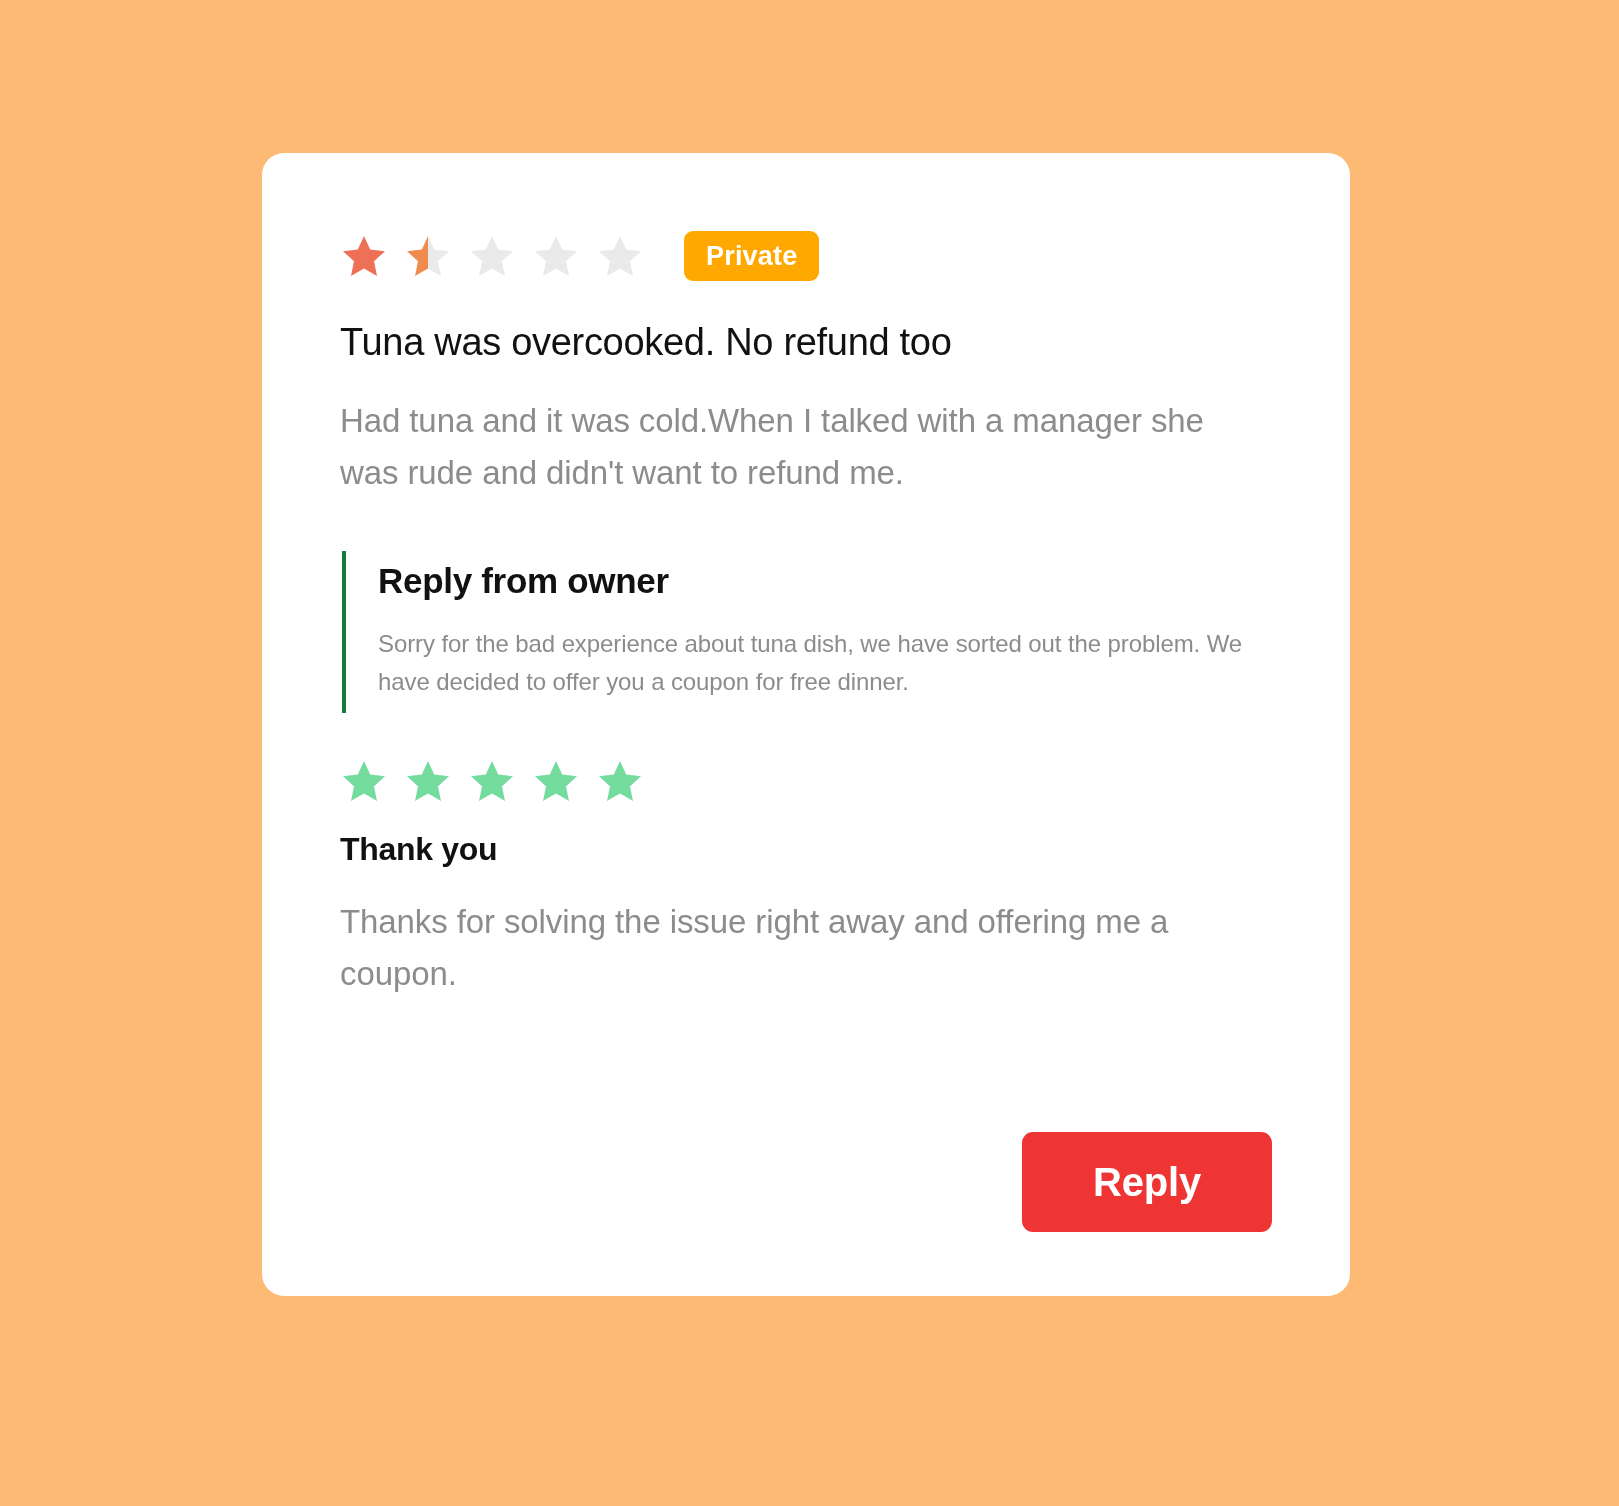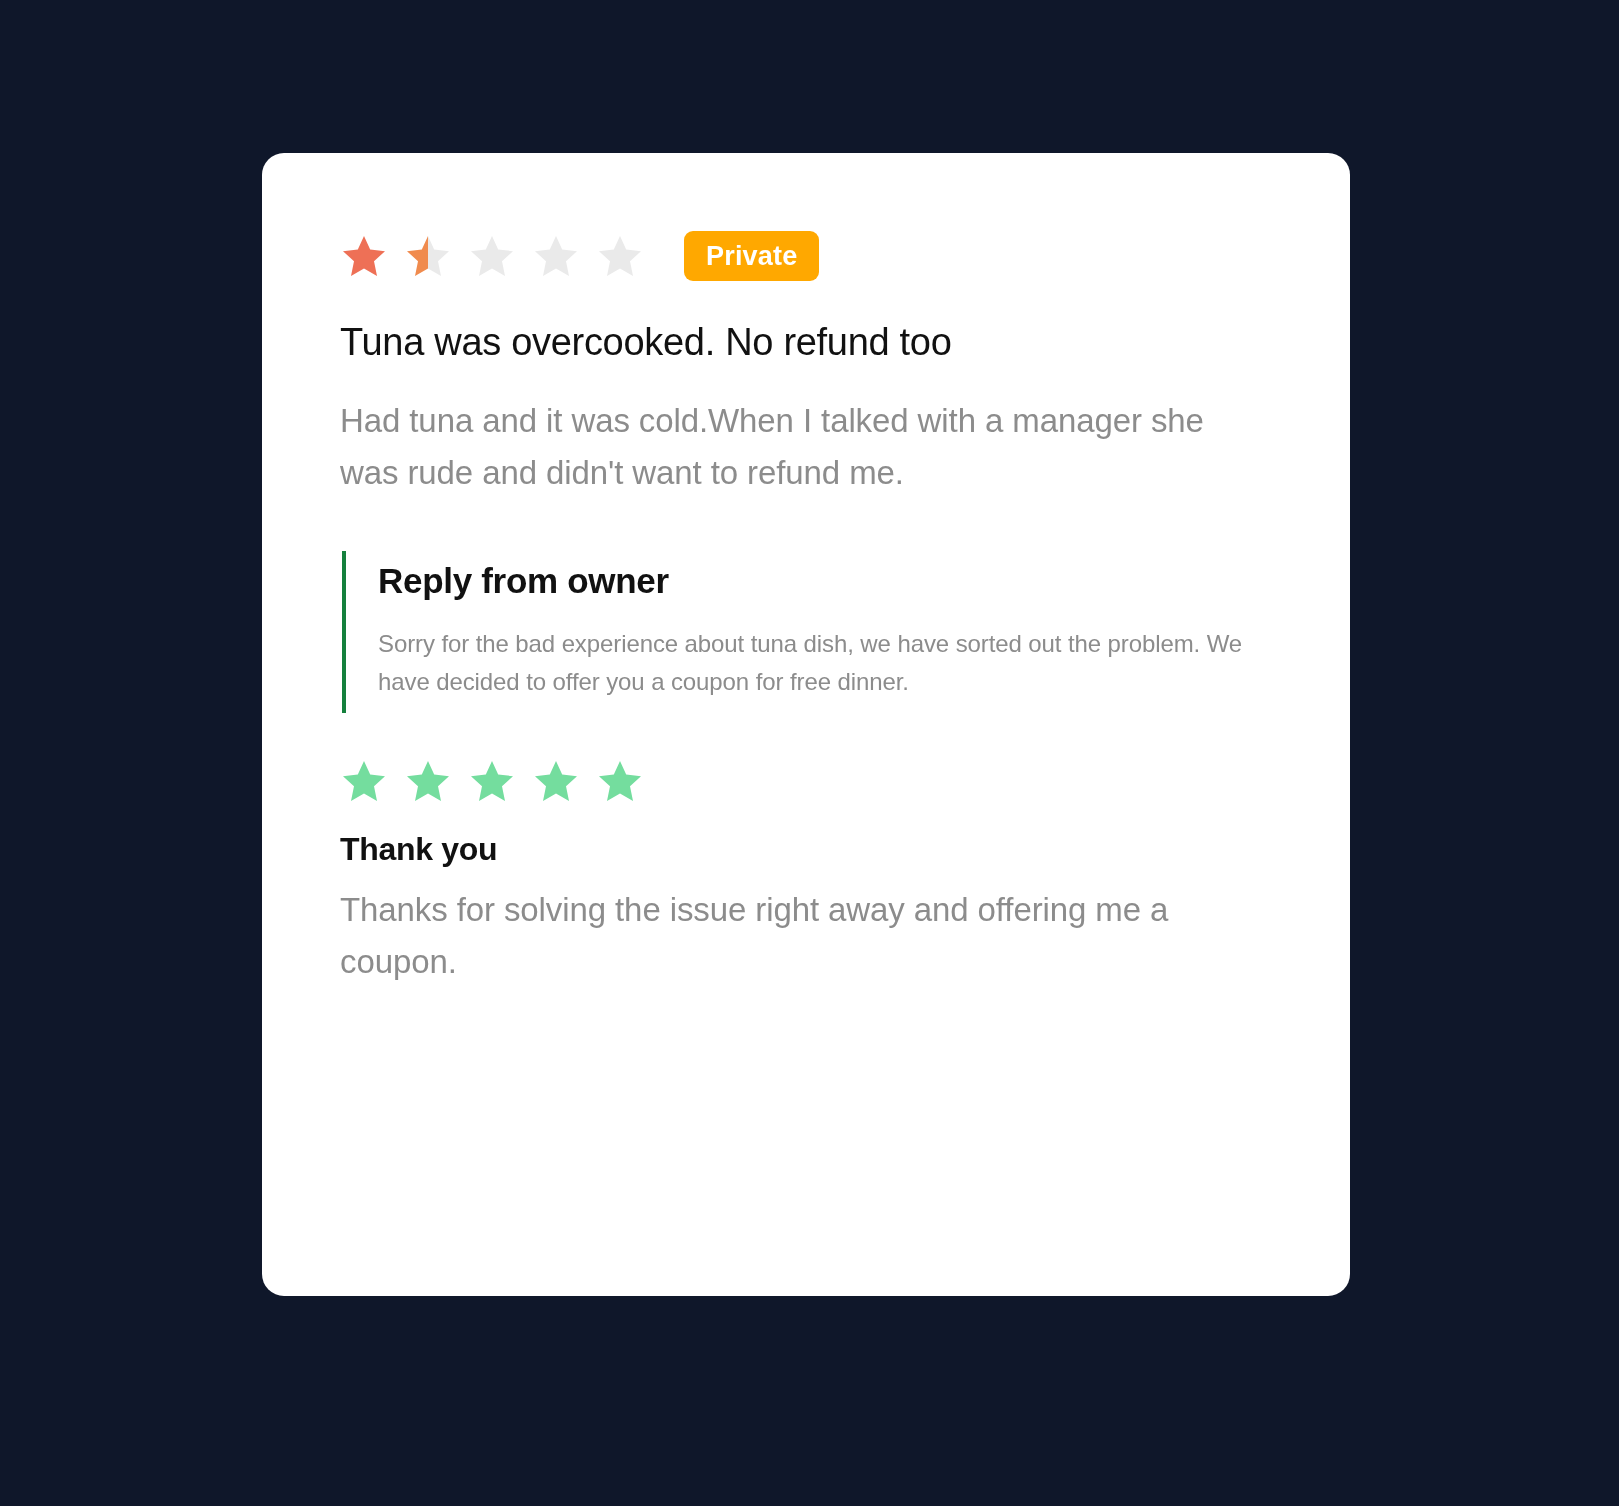--- a/index.html
+++ b/index.html
@@ -9,21 +9,21 @@
     height:1506px;
     background:#000000;
     font-family:"Liberation Sans", sans-serif;
     overflow:hidden;
   }
 
   #stage {
     position:relative;
     width:1619px;
     height:1506px;
-    background:#0f172a;
+    background:#fdba74;
   }
 
   
   .review-card {
     position:absolute;
     left:262px;
     top:153px;
     width:1088px;
     height:1143px;
     background:#ffffff;
@@ -114,21 +114,21 @@
     gap:16px;
   }
   .followup-title {
     margin-top:26px;
     font-size:32px;
     font-weight:bold;
     color:#111111;
     letter-spacing:-0.3px;
   }
   .followup-body {
-    margin-top:16px;
+    margin-top:28px;
     font-size:33px;
     line-height:1.58;
     color:#8C8C8C;
     max-width:900px;
     letter-spacing:-0.1px;
   }
 
   
   .action-row {
     position:absolute;
@@ -218,15 +218,18 @@
       </svg>
       <svg class="star" viewBox="0 0 24 24">
         <polygon points="12,2 15.09,8.77 22.5,9.6 17,14.6 18.5,22 12,18.3 5.5,22 7,14.6 1.5,9.6 8.91,8.77" fill="#74DD9E"></polygon>
       </svg>
     </div>
 
     <h2 class="followup-title">Thank you</h2>
 
     <p class="followup-body">Thanks for solving the issue right away and offering me a coupon.</p>
 
+    <div class="action-row">
+      <button class="reply-button">Reply</button>
+    </div>
 
   </div>
 </div>
 
 </body></html>

